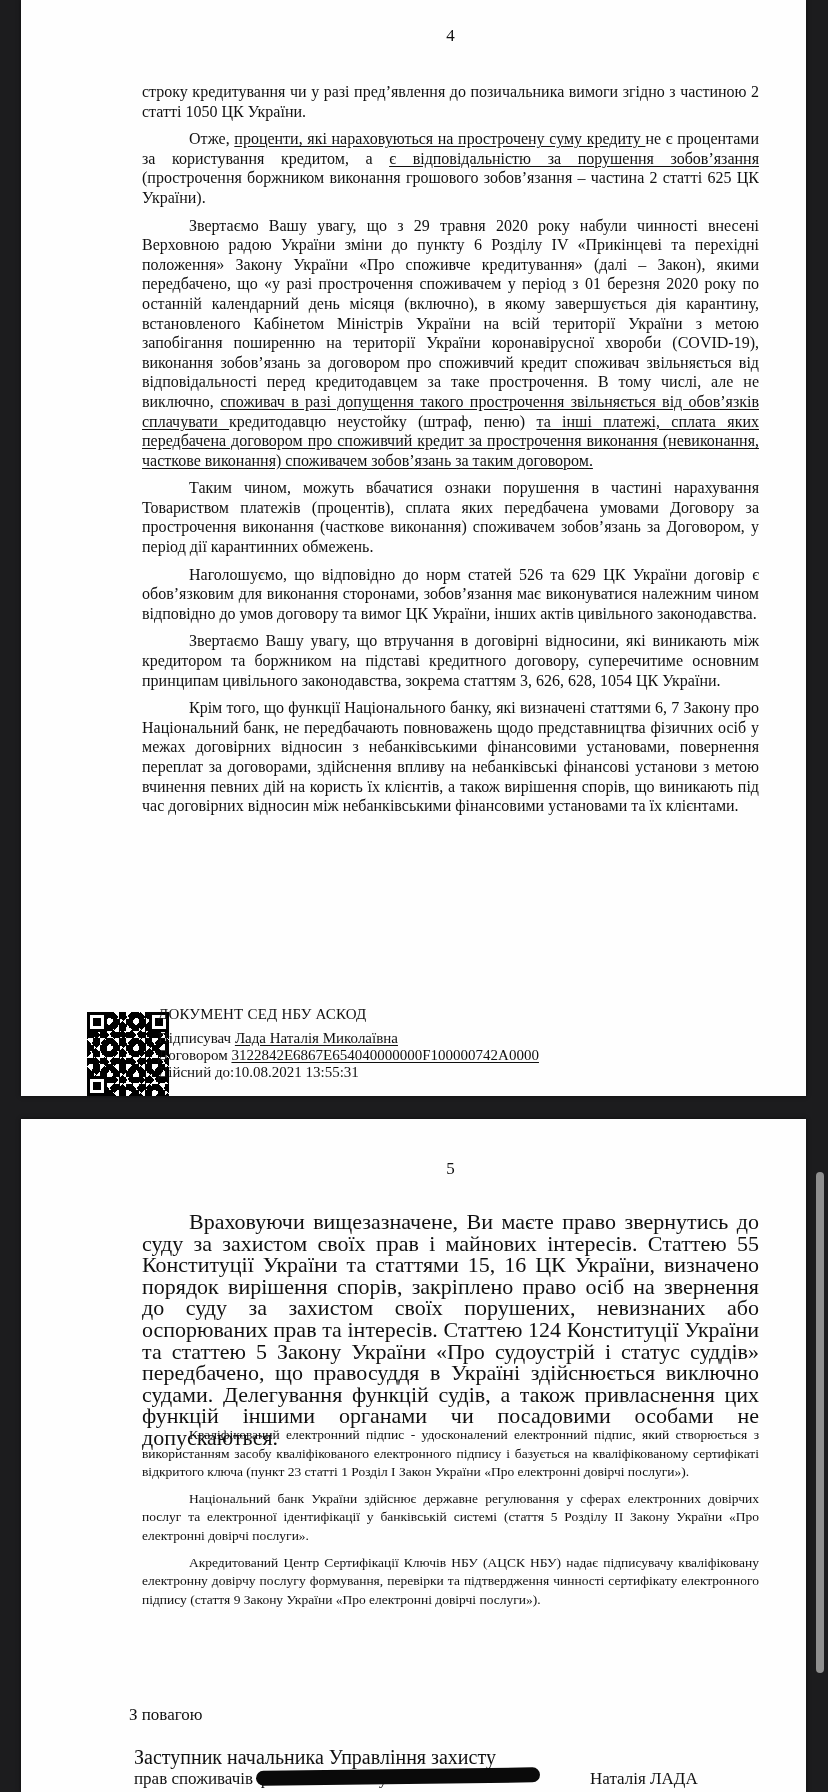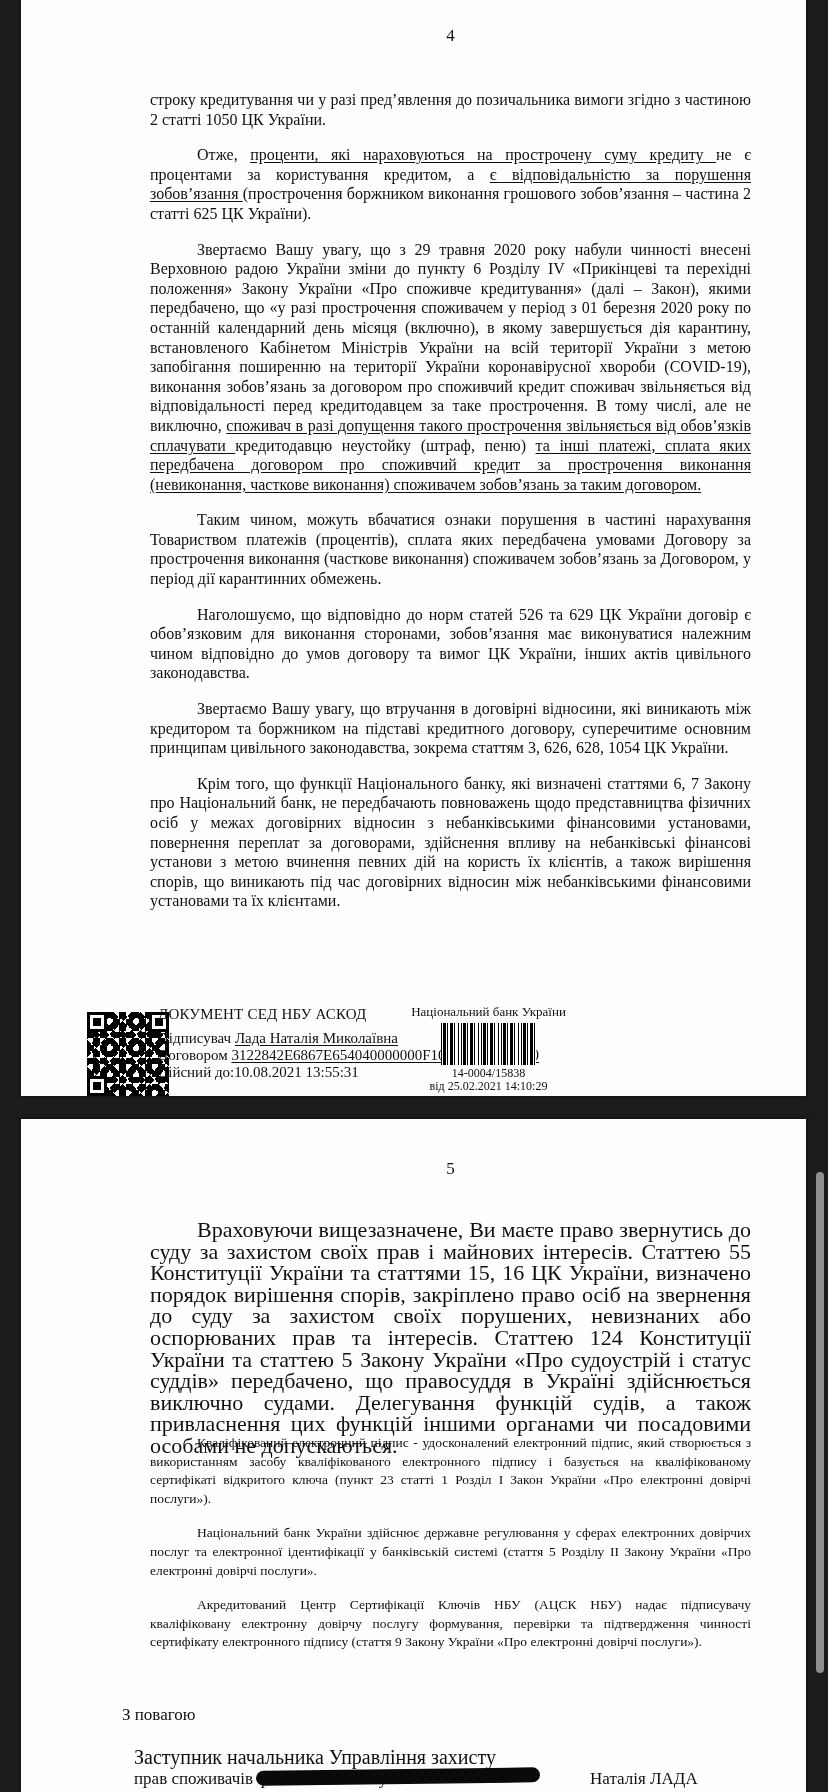--- a/index.html
+++ b/index.html
@@ -7,41 +7,41 @@
           font-family:"Liberation Serif","DejaVu Serif",serif;color:#101010;}
   .page{position:absolute;left:21px;width:785px;background:#fefefe;overflow:hidden;
         box-shadow:0 0 4px rgba(0,0,0,.6);}
   #page4{top:0;height:1096px;}
   #page5{top:1119px;height:673px;}
   .pno{position:absolute;left:113px;width:633px;text-align:center;font-size:17px;}
   .textcol{position:absolute;left:113px;width:633px;text-align:justify;}
   .body4{top:74px;font-size:16px;line-height:19.6px;}
   .body5{top:84px;font-size:22px;line-height:21.6px;}
   .notes{top:299px;font-size:13.5px;line-height:18.6px;}
-  .para{margin:16px;}
+  .para{margin:8px;}
   .para.indent{text-indent:47px;}
   .u{text-decoration:underline;text-underline-offset:2px;}
   
   .qr{position:absolute;left:66px;top:1012px;width:82px;height:84px;background:
       repeating-conic-gradient(#000 0 25%, #fff 0 50%),
       repeating-conic-gradient(from 45deg,#000 0 25%, transparent 0 50%);
       background-size:13px 13px,9px 9px;background-blend-mode:multiply;}
   .finder{position:absolute;width:20px;height:20px;border:3px solid #000;background:#fff;box-sizing:border-box;}
   .finder::after{content:"";position:absolute;inset:3px;background:#000;}
   .f-tl{left:0;top:0}.f-tr{right:0;top:0}.f-bl{left:0;bottom:0}
   .stamp-mid{position:absolute;left:137px;top:1006px;width:300px;font-size:15px;line-height:17px;}
   .stamp-title{margin-bottom:7px;letter-spacing:.2px;}
   .stamp-line{white-space:nowrap;}
   .stamp-right{position:absolute;left:385px;top:1004px;width:165px;text-align:center;font-size:13px;line-height:15px;}
   .barcode{width:95px;height:42px;margin:4px auto 2px;background:repeating-linear-gradient(90deg,
       #000 0 1px,#fff 1px 2px,#000 2px 5px,#fff 5px 6px,#000 6px 7px,#fff 7px 9px,
       #000 9px 12px,#fff 12px 13px,#000 13px 14px,#fff 14px 17px,#000 17px 18px,#fff 18px 20px);}
   .doc-num,.doc-date{font-size:12px;line-height:13px;}
   
-  .closing{position:absolute;left:101px;top:586px;font-size:17px;}
+  .closing{position:absolute;left:108px;top:586px;font-size:17px;}
   .sig1{position:absolute;left:113px;top:627px;font-size:20px;}
   .sig-row{position:absolute;left:113px;top:650px;width:633px;font-size:17px;}
   .redaction-bar{position:absolute;left:122px;top:0px;width:284px;height:15px;background:#0a0a0a;
       border-radius:9px;transform:rotate(-.7deg);}
   .sig-name{position:absolute;left:456px;top:0;}
   
   .scrollbar-thumb{position:absolute;left:816px;top:1172px;width:8px;height:501px;border-radius:4px;background:#8f8f8f;}
 </style>
 </head>
 <body>
@@ -67,26 +67,20 @@
       <span class="finder f-bl"></span>
     </div>
 
     <div class="stamp-mid">
       <div class="stamp-title">ДОКУМЕНТ СЕД НБУ АСКОД</div>
       <div class="stamp-line"><span>Підписувач </span><span class="u">Лада Наталія Миколаївна</span></div>
       <div class="stamp-line"><span>Договором </span><span class="u">3122842E6867E654040000000F100000742A0000</span></div>
       <div class="stamp-line">Дійсний до:10.08.2021 13:55:31</div>
     </div>
 
-    <div class="stamp-right">
-      <div>Національний банк України</div>
-      <div class="barcode"></div>
-      <div class="doc-num">14-0004/15838</div>
-      <div class="doc-date">від 25.02.2021 14:10:29</div>
-    </div>
   </div>
 
   <div class="page" id="page5">
     <div class="pno" style="top:40px">5</div>
 
     <div class="textcol body5">
         <p class="para indent"><span>Враховуючи вищезазначене, Ви маєте право звернутись до суду за захистом своїх прав і майнових інтересів. Статтею 55 Конституції України та статтями 15, 16 ЦК України, визначено порядок вирішення спорів, закріплено право осіб на звернення до суду за захистом своїх порушених, невизнаних або оспорюваних прав та інтересів. Статтею 124 Конституції України та статтею 5 Закону України «Про судоустрій і статус суддів» передбачено, що правосуддя в Україні здійснюється виключно судами. Делегування функцій судів, а також привласнення цих функцій іншими органами чи посадовими особами не допускаються.</span></p>
       </div>
 
     <div class="textcol notes">

